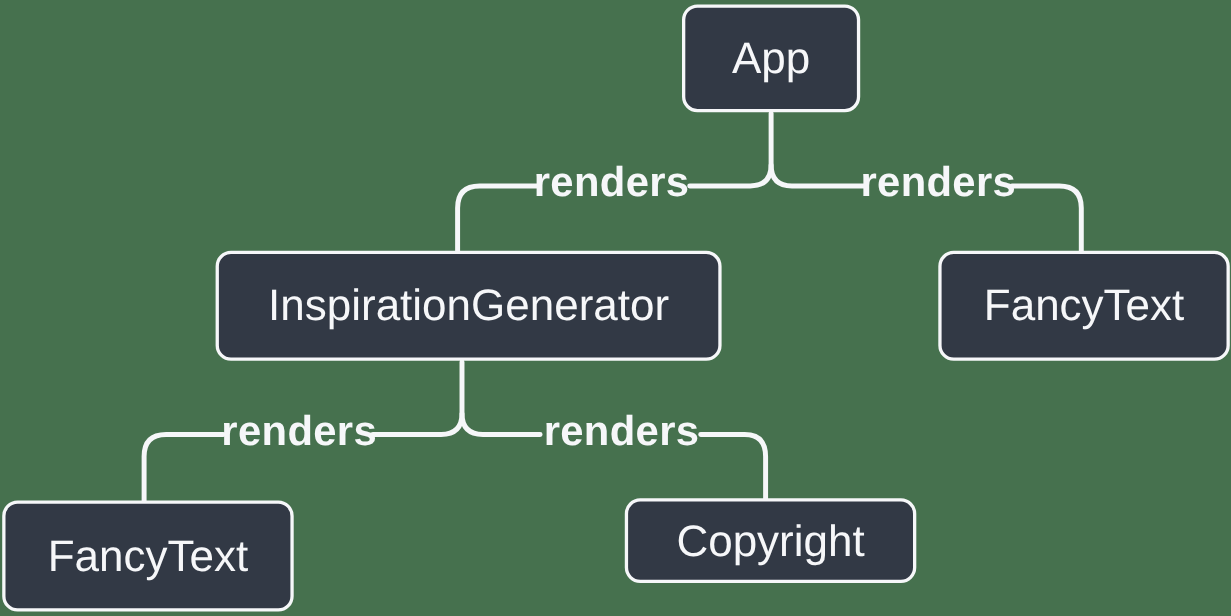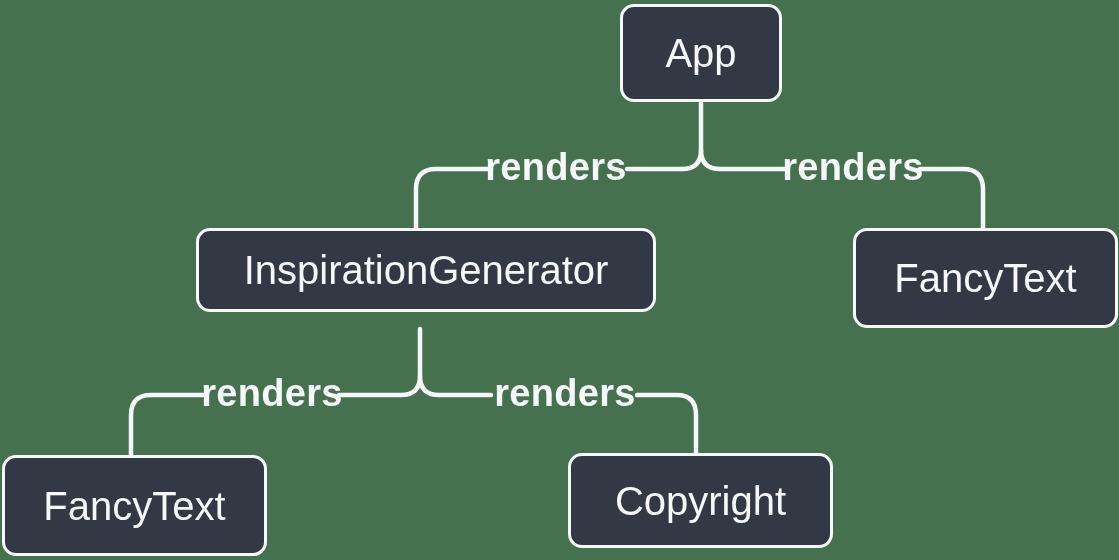--- a/index.html
+++ b/index.html
@@ -32,24 +32,24 @@
     border-radius: 14px;
     color: var(--text, #f6f7f9);
     display: flex;
     align-items: center;
     justify-content: center;
     font-size: 40px;
     line-height: 1;
     white-space: nowrap;
   }
   .node-app            { left: 620px; top: 4px;   width: 162px; height: 98px; }
-  .node-inspiration    { left: 196px; top: 228px; width: 460px; height: 84px; }
+  .node-inspiration    { left: 196px; top: 228px; width: 460px; height: 100px; }
   .node-fancytext-top  { left: 853px; top: 228px; width: 265px; height: 100px; }
   .node-fancytext-bot  { left: 2px;   top: 455px; width: 265px; height: 101px; }
-  .node-copyright      { left: 568px; top: 453px; width: 265px; height: 95px; }
+  .node-copyright      { left: 568px; top: 453px; width: 265px; height: 77px; }
   .edge-label {
     position: absolute;
     transform: translate(-50%, -50%);
     font-size: 38px;
     font-weight: 700;
     letter-spacing: 0.3px;
     color: var(--line, #f6f7f9);
     white-space: nowrap;
   }
   .edge-label-1 { left: 556px; top: 167px; }

